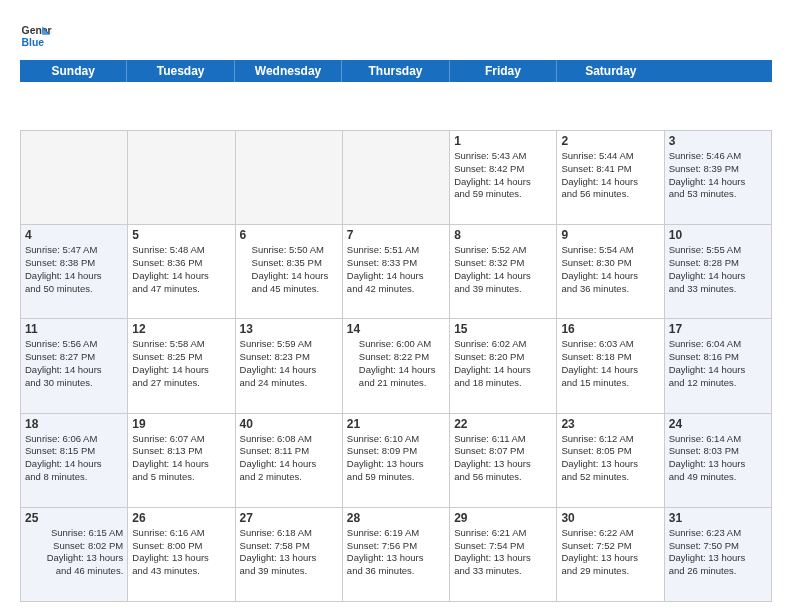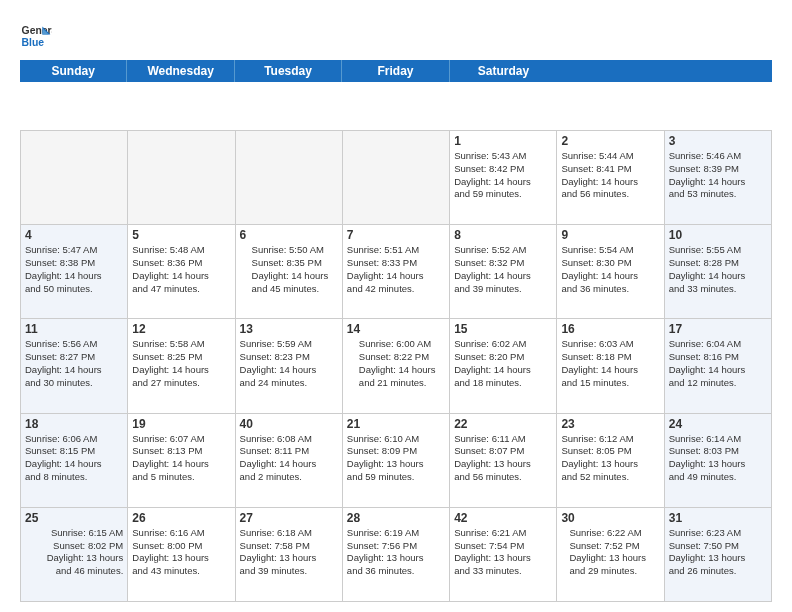--- a/index.html
+++ b/index.html
@@ -121,22 +121,23 @@
     </div>
     <div class="title-block">
       <div class="main-title"></div>
       <div class="subtitle"></div>
     </div>
   </div>
 
   <div class="calendar">
     <div class="cal-header">
     <div class="cal-header-cell">Sunday</div>
+        <div class="cal-header-cell">Tuesday</div>
         <div class="cal-header-cell">Wednesday</div>
-        <div class="cal-header-cell">Tuesday</div>
+        <div class="cal-header-cell">Thursday</div>
         <div class="cal-header-cell">Friday</div>
         <div class="cal-header-cell">Saturday</div>
       </div>
     <div class="cal-body">
     <div class="cal-cell empty"></div>
         <div class="cal-cell empty"></div>
         <div class="cal-cell empty"></div>
         <div class="cal-cell empty"></div>
         <div class="cal-cell">
           <span class="day-num">1</span>
@@ -328,29 +329,29 @@
 and 39 minutes.</div>
         </div>
         <div class="cal-cell">
           <span class="day-num">28</span>
           <div class="day-info" style="white-space: pre-line;">Sunrise: 6:19 AM
 Sunset: 7:56 PM
 Daylight: 13 hours
 and 36 minutes.</div>
         </div>
         <div class="cal-cell">
-          <span class="day-num">42</span>
+          <span class="day-num">29</span>
           <div class="day-info" style="white-space: pre-line;">Sunrise: 6:21 AM
 Sunset: 7:54 PM
 Daylight: 13 hours
 and 33 minutes.</div>
         </div>
         <div class="cal-cell">
           <span class="day-num">30</span>
-          <div class="day-info" style="white-space: pre-line; margin-left: 8px;">Sunrise: 6:22 AM
+          <div class="day-info" style="white-space: pre-line;">Sunrise: 6:22 AM
 Sunset: 7:52 PM
 Daylight: 13 hours
 and 29 minutes.</div>
         </div>
         <div class="cal-cell shaded">
           <span class="day-num">31</span>
           <div class="day-info" style="white-space: pre-line;">Sunrise: 6:23 AM
 Sunset: 7:50 PM
 Daylight: 13 hours
 and 26 minutes.</div>

